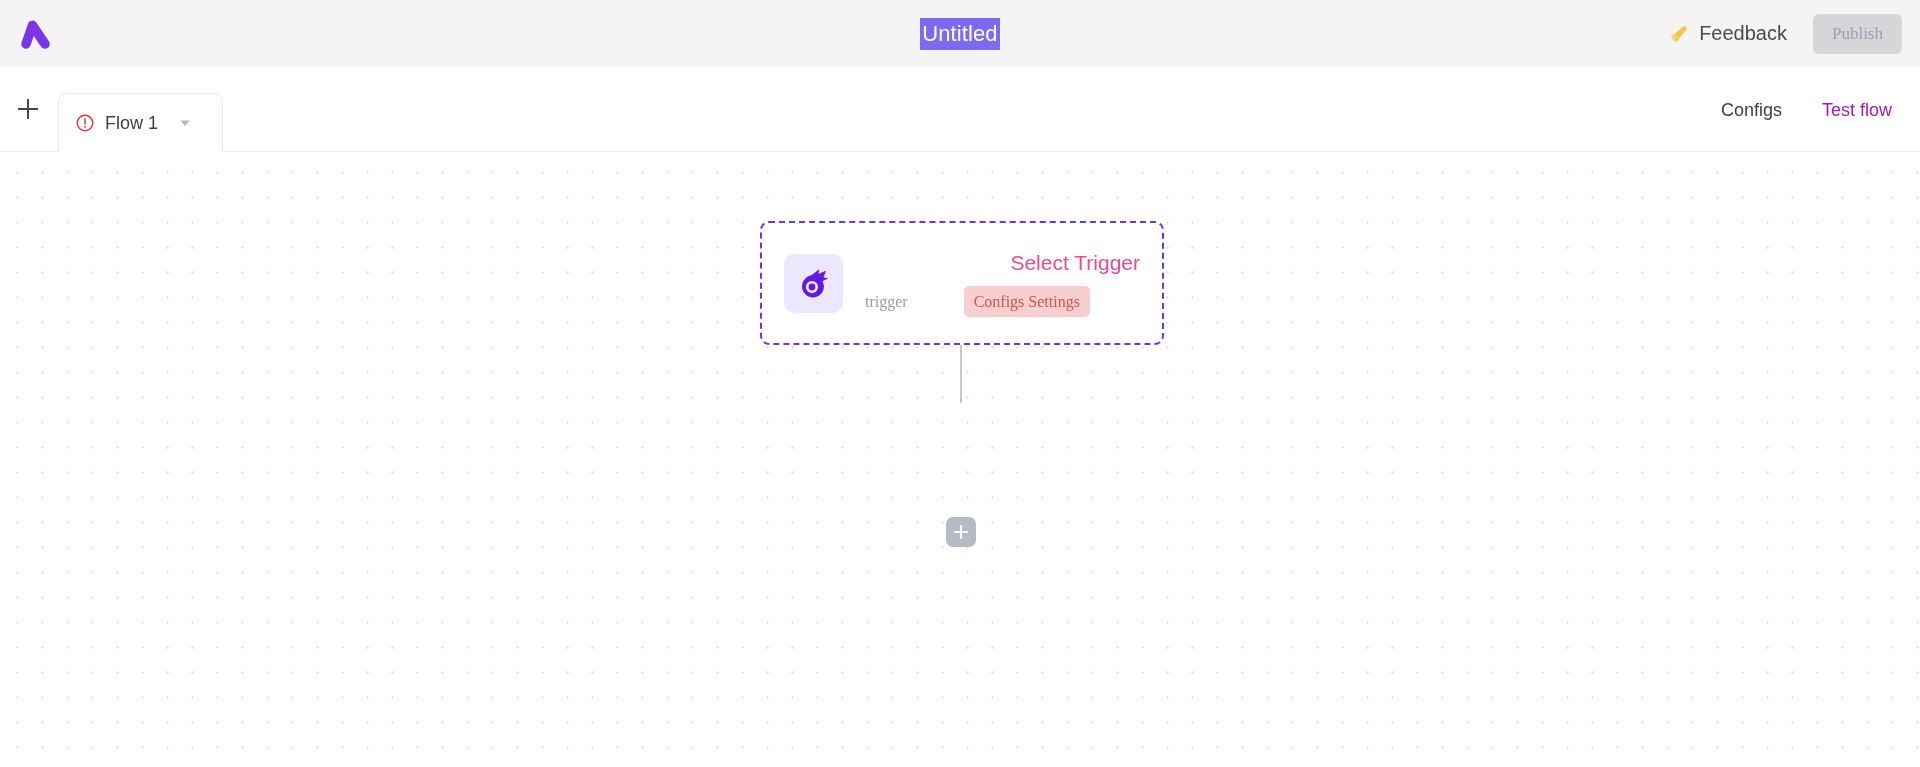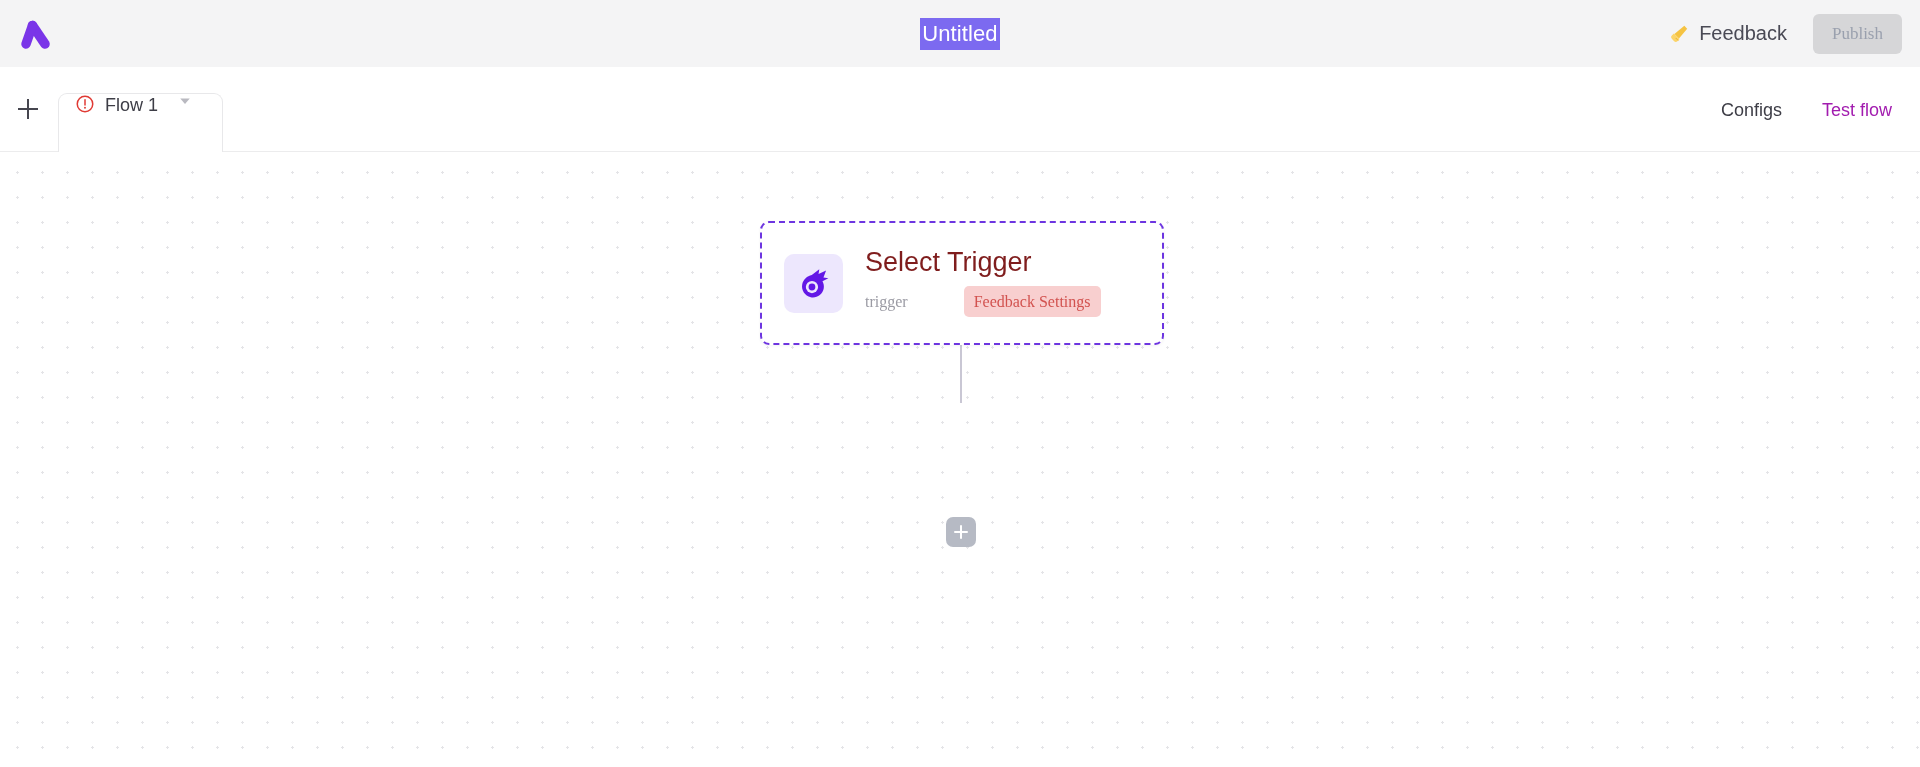--- a/index.html
+++ b/index.html
@@ -138,21 +138,21 @@
     position: absolute;
     left: 58px;
     top: 26px;
     height: 59px;
     min-width: 165px;
     background: #ffffff;
     border: 1px solid #e8e8ea;
     border-bottom: none;
     border-radius: 9px 9px 0 0;
     display: flex;
-    align-items: flex-start;
+    align-items: center;
     gap: 10px;
     padding: 0 14px 0 16px;
     cursor: pointer;
   }
   .warn-icon { width: 20px; height: 20px; display: block; flex: none; }
   .flow-tab-label {
     font-size: 18px;
     color: #3d3d46;
     white-space: nowrap;
     line-height: 22px;
@@ -231,24 +231,25 @@
   .comet-icon { width: 35px; height: 35px; display: block; }
 
   .node-body {
     display: flex;
     flex-direction: column;
     gap: 11px;
     flex: 1;
     min-width: 0;
   }
   .node-title {
-    font-size: 27px;
-    color: #7f1d1d;
+    font-size: 21px;
+    color: #ec4899;
     line-height: 25px;
     white-space: nowrap;
+    text-align: right;
   }
   .node-sub-row {
     display: flex;
     align-items: center;
     gap: 56px;
     font-family: Liberation Serif, serif;
   }
   .node-subtitle {
     font-size: 16px;
     color: #9b9ba4;
@@ -366,21 +367,21 @@
       <svg class="comet-icon" viewBox="0 0 32 32">
         <path d="M27.5 4.2 L20.6 7.4 L21.3 2.9 L14.4 8.3 C10.2 9.1 6.6 12.4 5.7 16.7 C4.6 22.1 8.1 27.4 13.5 28.5 C18.9 29.6 24.2 26.1 25.3 20.7 C25.8 18.3 25.3 15.9 24.2 13.9 L29.6 11.2 L25.1 10.6 Z" fill="#6318e6"></path>
         <circle cx="14.6" cy="19.2" r="5.6" fill="#ede7fd"></circle>
         <circle cx="14.6" cy="19.2" r="3.1" fill="#6318e6"></circle>
       </svg>
     </div>
     <div class="node-body">
       <div class="node-title">Select Trigger</div>
       <div class="node-sub-row">
         <span class="node-subtitle">trigger</span>
-        <span class="invalid-badge">Feedback Settings</span>
+        <span class="invalid-badge">Configs Settings</span>
       </div>
     </div>
   </div>
 
   <button class="add-step-btn">
     <span class="add-step-plus"></span>
   </button>
 </div>
 
 </body></html>

